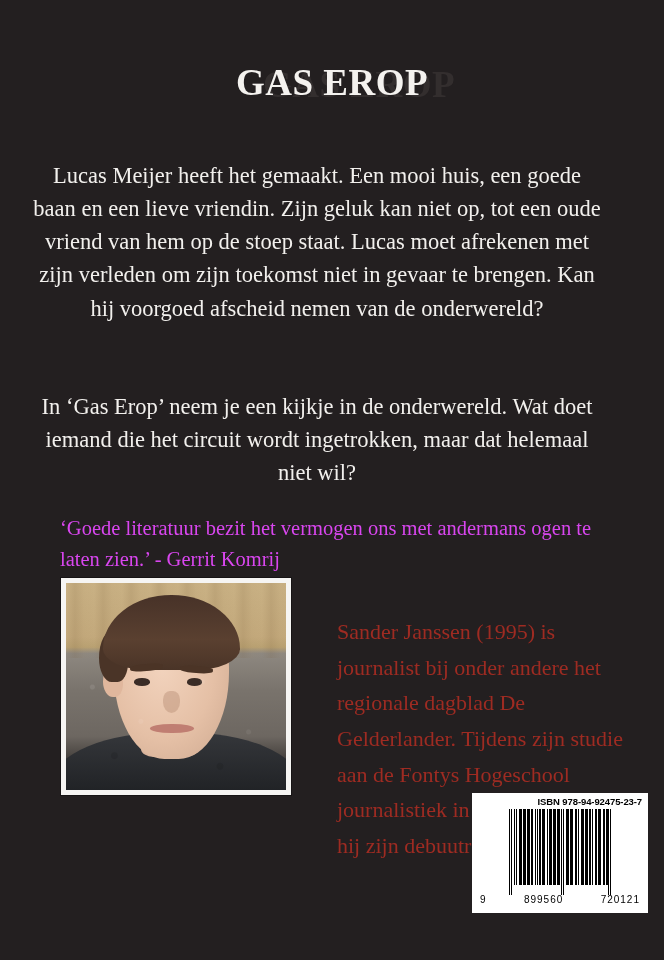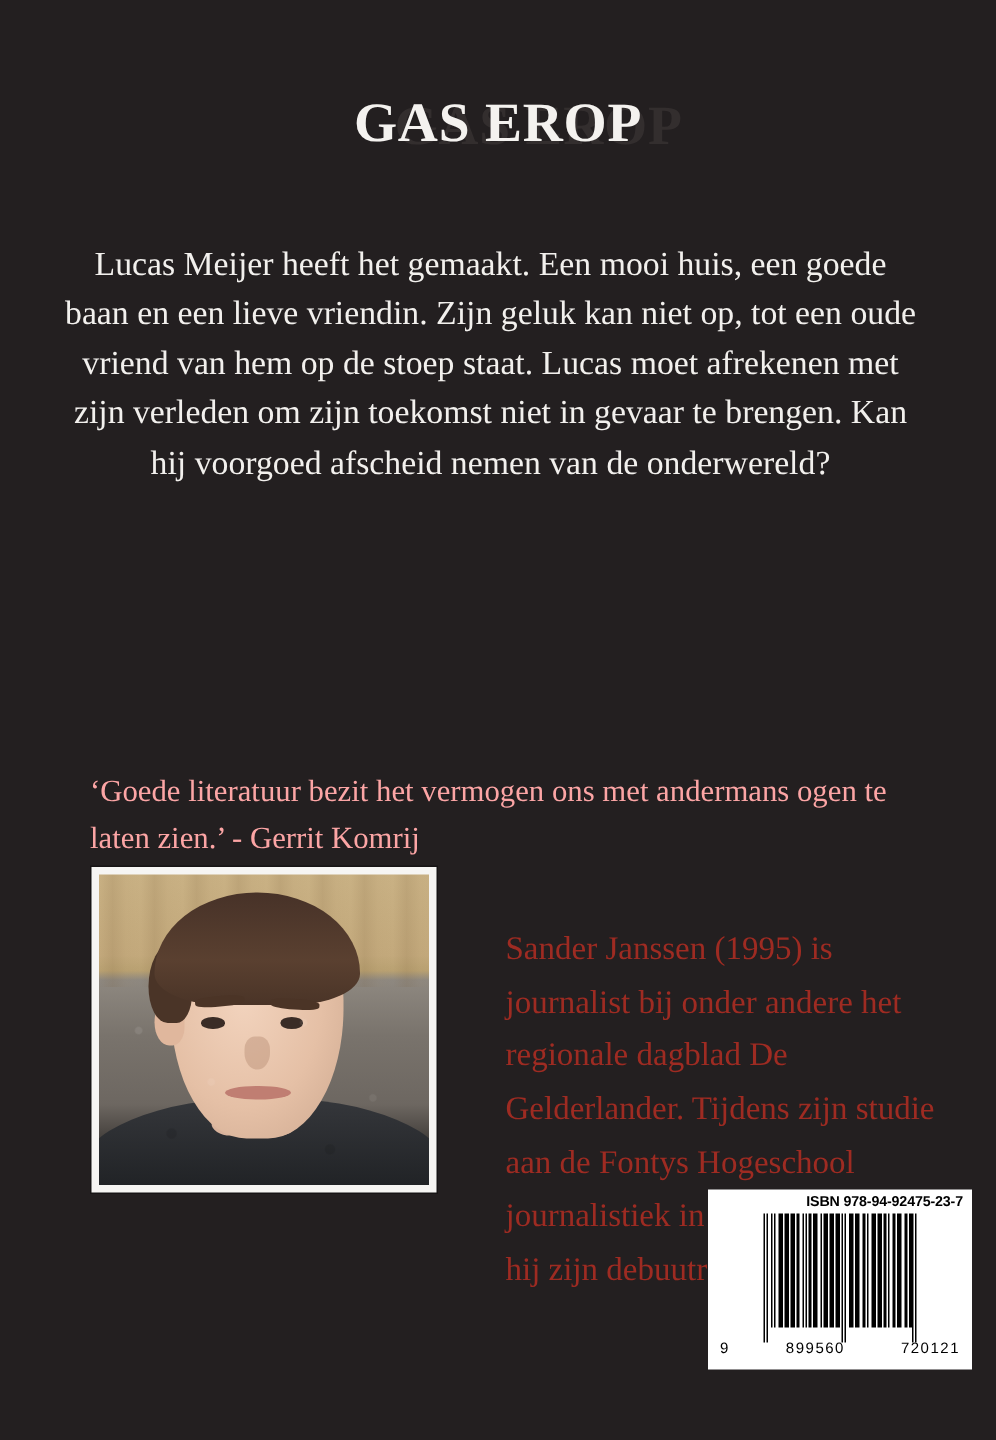--- a/index.html
+++ b/index.html
@@ -54,38 +54,38 @@
     line-height: 1;
     z-index: 1;
     transform: translateX(27px);
     opacity: .55;
     pointer-events: none;
   }
 
   
   .blurb {
     position: absolute;
-    left: 42px;
+    left: 32px;
     width: 570px;
     text-align: center;
     color: #f2f0ed;
     font-size: 22.5px;
     line-height: 1.48;
   }
   .blurb-1 { top: 136px; }
   .blurb-2 { top: 367px; }
 
   
   .quote {
     position: absolute;
     left: 60px;
     top: 492px;
     width: 545px;
     text-align: left;
-    color: #fca5a5;
+    color: #d946ef;
     font-size: 20.5px;
     line-height: 1.52;
   }
 
   
   .photo-frame {
     position: absolute;
     left: 61px;
     top: 578px;
     width: 230px;
@@ -294,20 +294,21 @@
 <div class="cover">
 
   <div class="title-ghost">GAS EROP</div>
 
   <div class="title-wrap">
     <span class="title">GAS EROP</span>
   </div>
 
   <p class="blurb blurb-1">Lucas Meijer heeft het gemaakt. Een mooi huis, een goede baan en een lieve vriendin. Zijn geluk kan niet op, tot een oude vriend van hem op de stoep staat. Lucas moet afrekenen met zijn verleden om zijn toekomst niet in gevaar te brengen. Kan hij voorgoed afscheid nemen van de onderwereld?</p>
 
+  <p class="blurb blurb-2">In ‘Gas Erop’ neem je een kijkje in de onderwereld. Wat doet iemand die het circuit wordt ingetrokken, maar dat helemaal niet wil?</p>
 
   <p class="quote">‘Goede literatuur bezit het vermogen ons met andermans ogen te laten zien.’ - Gerrit Komrij</p>
 
   <div class="photo-frame">
     <div class="photo">
       <div class="person">
         <div class="shoulders"></div>
         <div class="neck"></div>
         <div class="face"></div>
         <div class="ear"></div>

